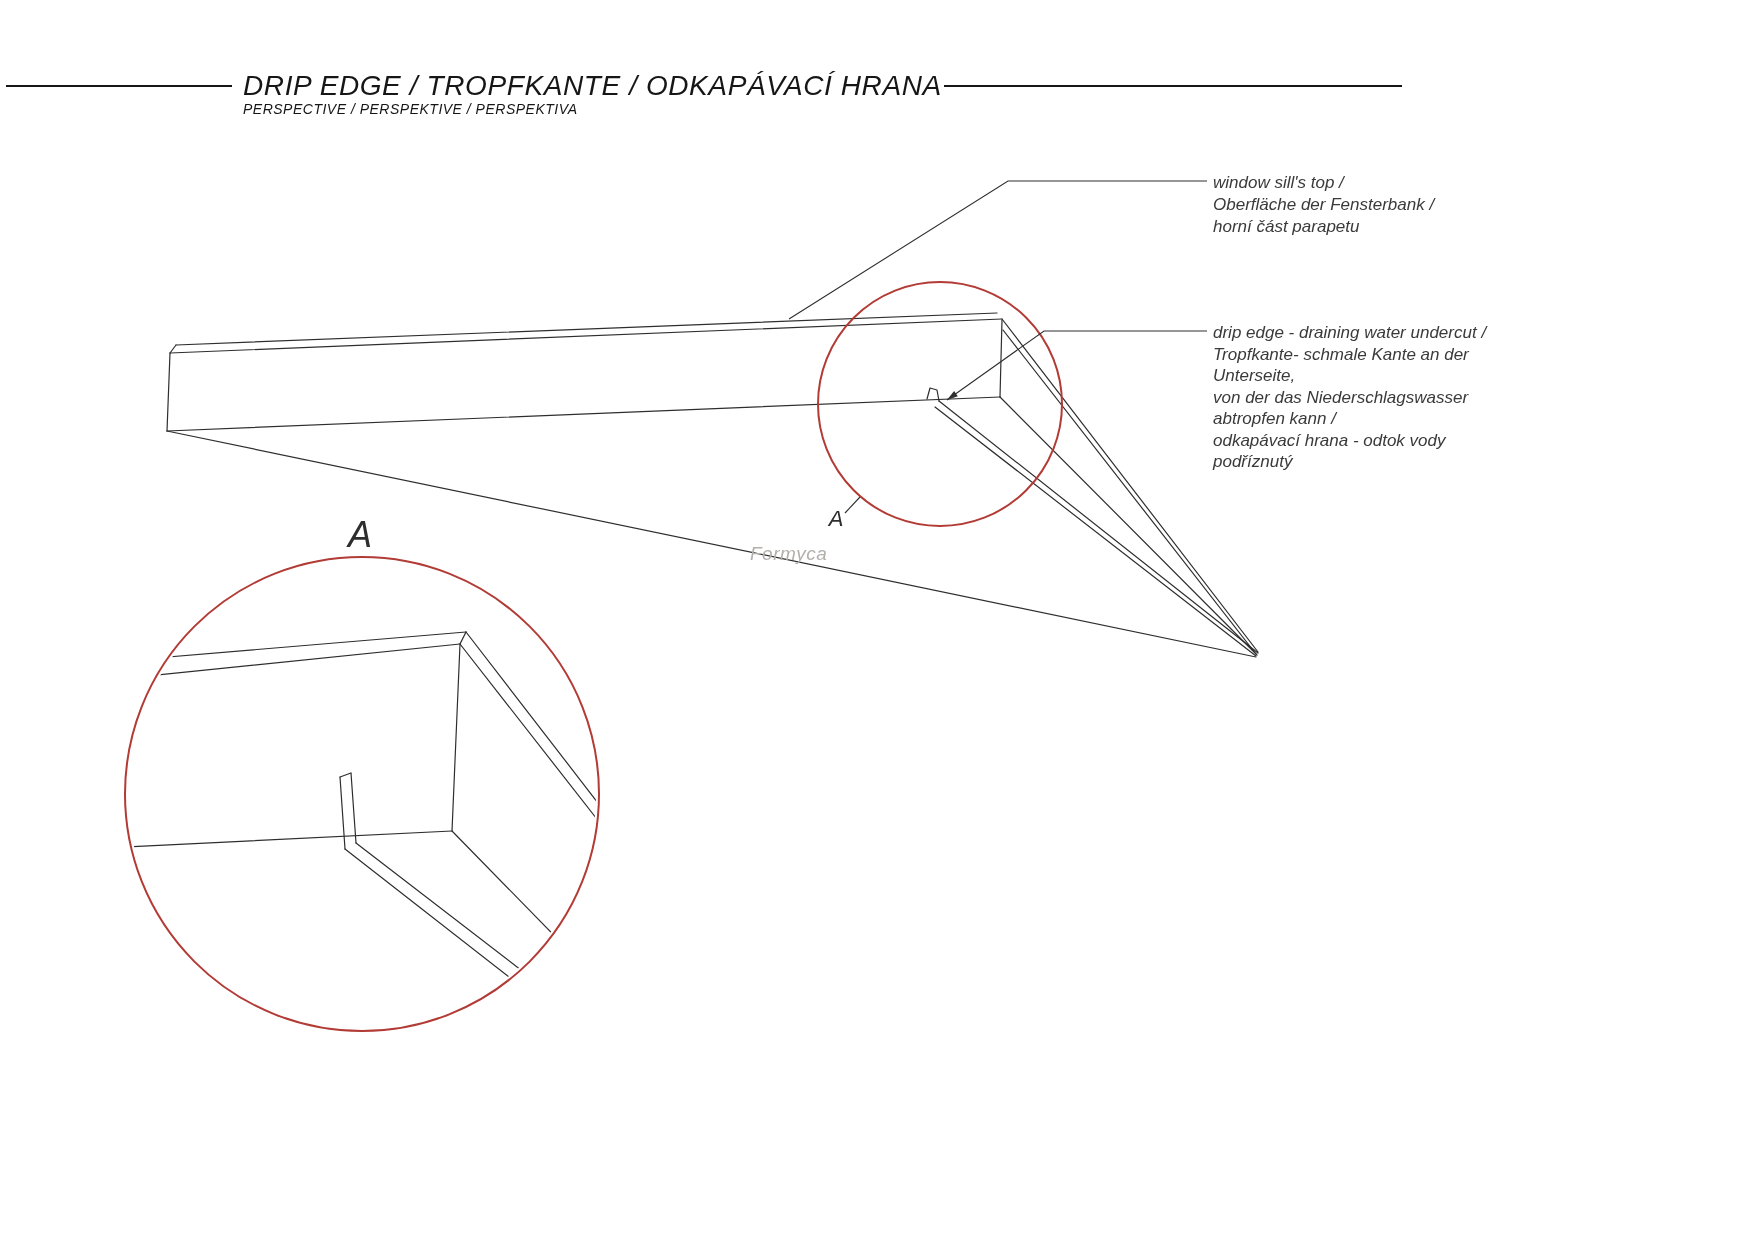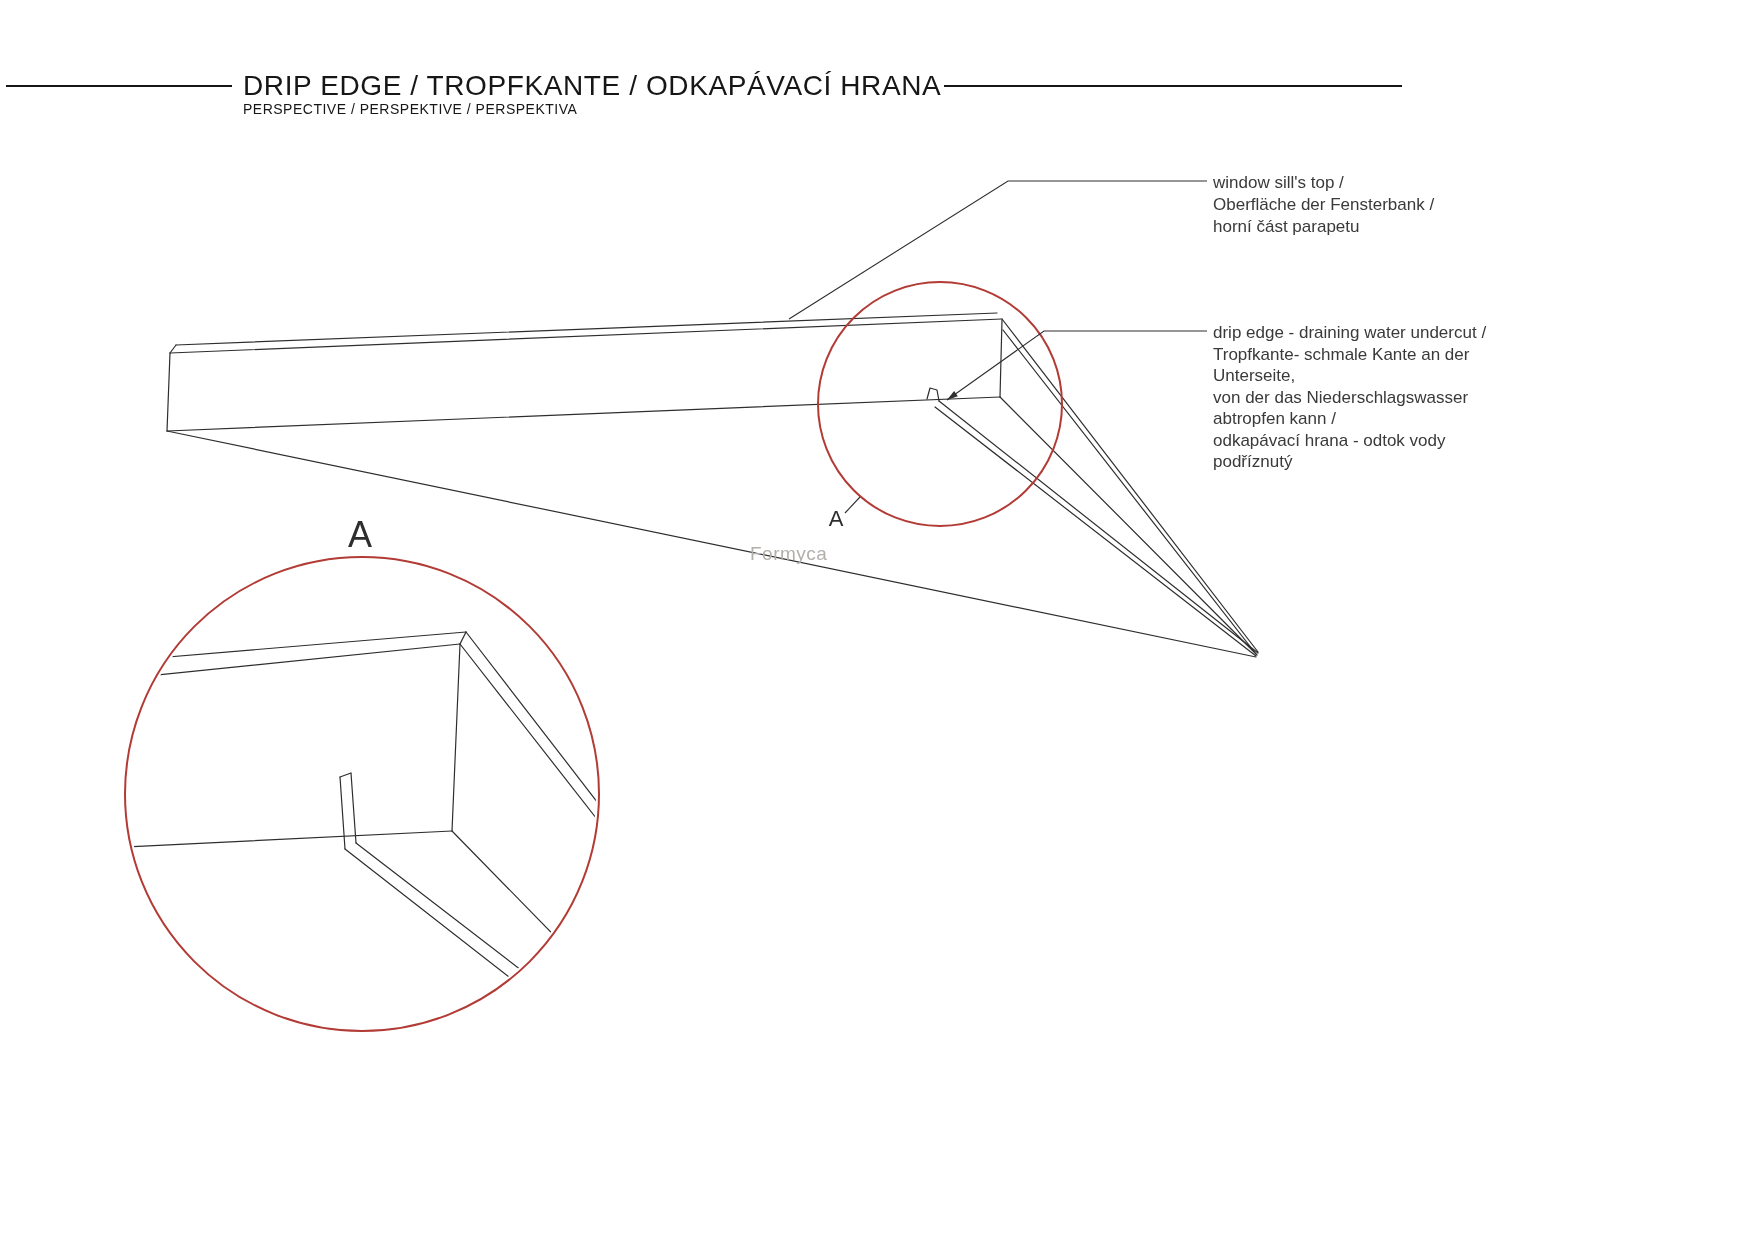--- a/index.html
+++ b/index.html
@@ -8,20 +8,21 @@
     background: #ffffff;
     width: 1754px;
     height: 1241px;
     overflow: hidden;
   }
   .canvas {
     position: relative;
     width: 1754px;
     height: 975px;
     background: #ffffff;
+    font-style: italic;
   }
   svg { display: block; }
   svg text { font-family: "Liberation Sans", sans-serif; }
 
   .title       { font-size: 28px; font-weight: 500; fill: #161616; letter-spacing: 0.6px; }
   .subtitle    { font-size: 14px; font-weight: 400; fill: #161616; letter-spacing: 0.5px; }
   .ann         { font-size: 17px; fill: #3a3a3a; }
   .marker-a    { font-size: 22px; fill: #2e2e2e; }
   .marker-a-big{ font-size: 36px; fill: #2e2e2e; }
   .watermark   { font-size: 19px; letter-spacing: 0.5px; }

